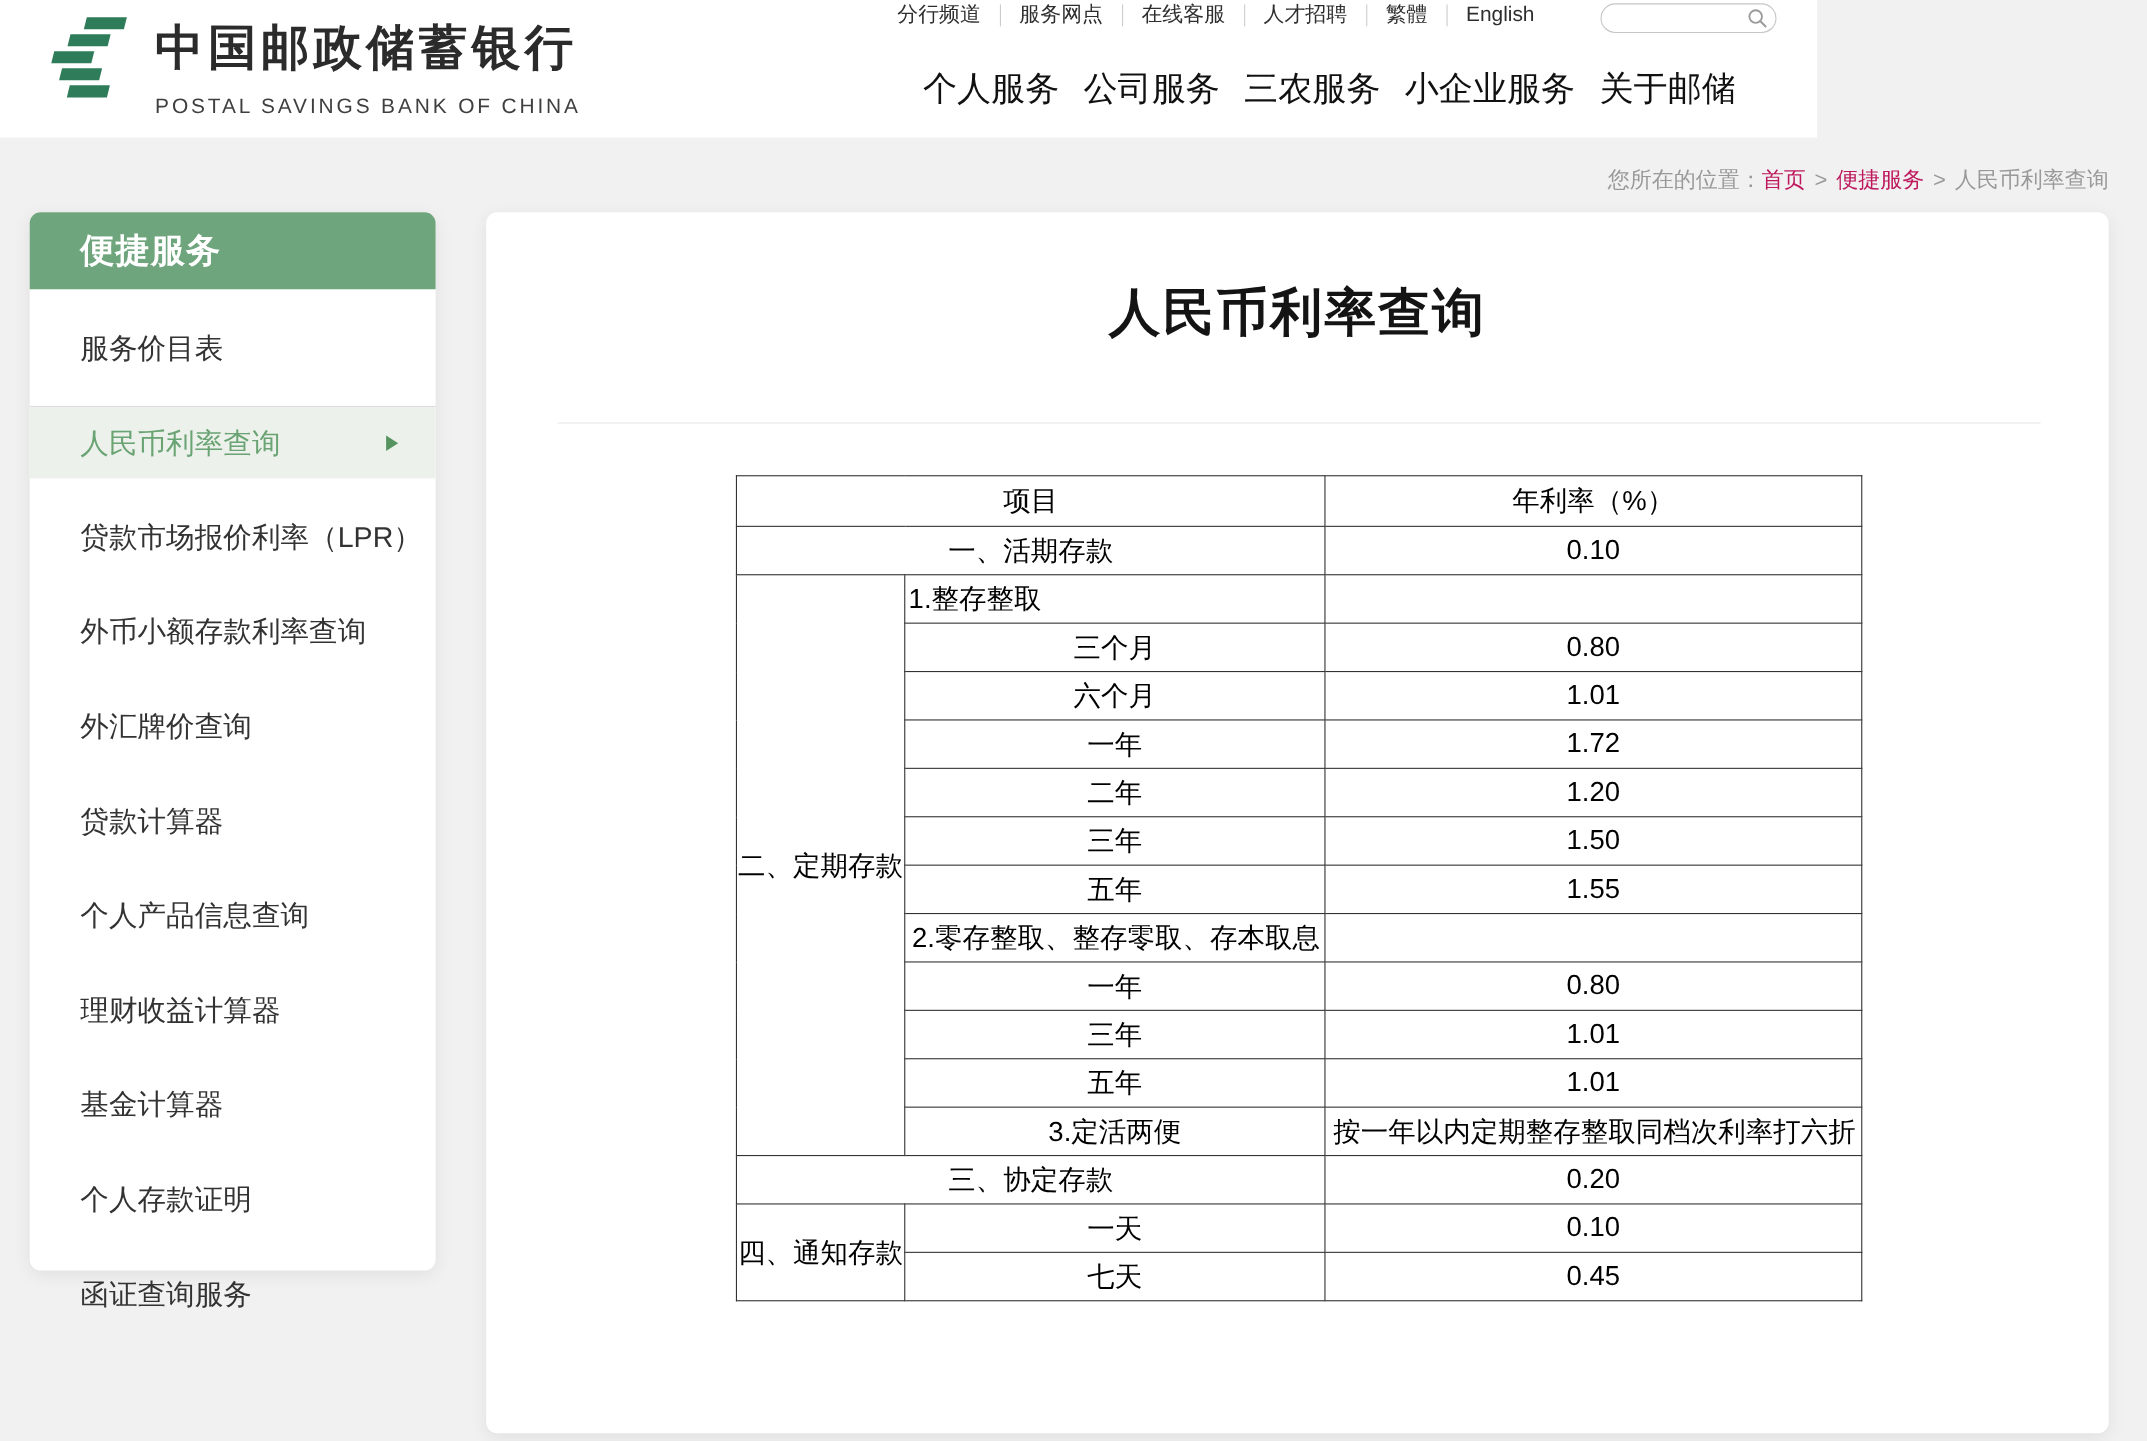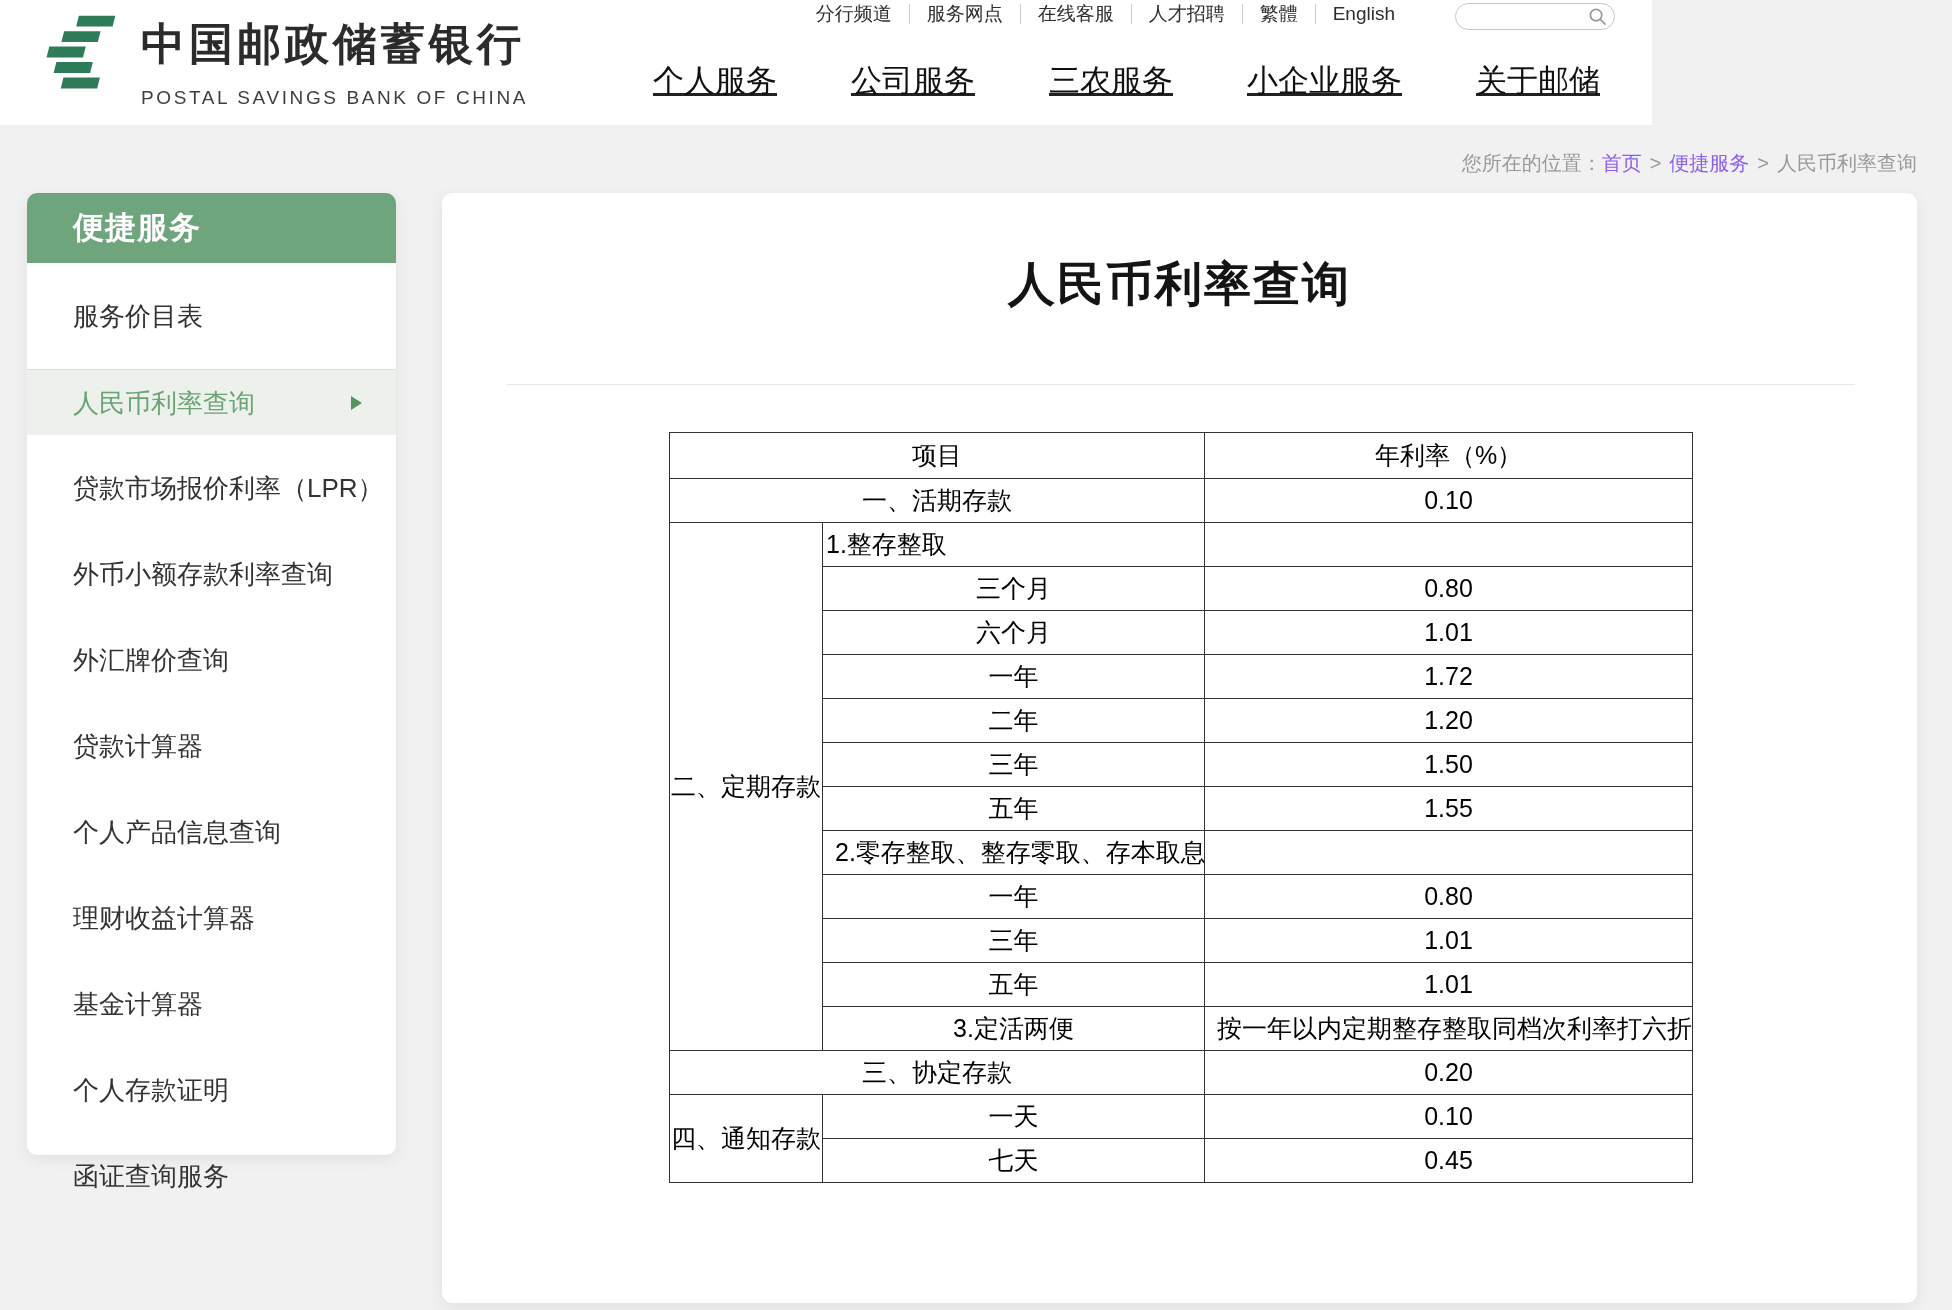--- a/index.html
+++ b/index.html
@@ -19,25 +19,25 @@
   .utility-nav { position:absolute; top:4px; right:240px; display:flex; align-items:center; list-style:none; }
   .utility-nav li { font-size:19px; color:#2e2e2e; padding:0 17px; line-height:20px; cursor:pointer; white-space:nowrap; }
   .utility-nav li + li { border-left:1px solid #cccccc; }
   .search-box { position:absolute; top:3px; right:37px; width:160px; height:27px; }
   .search-box input {
     width:100%; height:100%; border:1px solid #c6c6c6; border-radius:14px;
     padding:0 32px 0 12px; font-size:15px; outline:none; background:#fff;
     font-family:inherit;
   }
   .search-icon { position:absolute; right:8px; top:4px; cursor:pointer; }
-  .main-nav { position:absolute; top:60px; right:52px; display:flex; gap:74px; list-style:none;text-decoration:underline; }
+  .main-nav { position:absolute; top:60px; right:74px; display:flex; gap:22px; list-style:none; }
   .main-nav li { font-size:31px; font-weight:500; color:#111; cursor:pointer; white-space:nowrap; }
   
   .breadcrumb { position:absolute; top:150px; right:35px; font-size:20px; color:#999; white-space:nowrap; }
-  .breadcrumb a { color:#8b5cf6; text-decoration:none; cursor:pointer; }
+  .breadcrumb a { color:#be185d; text-decoration:none; cursor:pointer; }
   .breadcrumb .sep { margin:0 8px; }
   
   .sidebar {
     position:absolute; left:27px; top:193px; width:369px; height:962px;
     background:#fff; border-radius:10px; box-shadow:0 4px 16px rgba(0,0,0,.07);
   }
   .sidebar-title {
     height:70px; line-height:70px; background:#6fa57d; border-radius:10px 10px 0 0;
     color:#fff; font-size:31px; font-weight:700; padding-left:46px; letter-spacing:1px;
   }
@@ -65,21 +65,21 @@
   .rate-table {
     position:absolute; left:227px; top:239px; width:1023px;
     border-collapse:collapse; table-layout:fixed; font-size:25px; color:#000;
     border:1px solid #333;
   }
   .rate-table td {
     border:1px solid #333; height:44px; padding:0; text-align:center;
     vertical-align:middle; white-space:nowrap; overflow:hidden;
   }
   .rate-table tr.hrow td { height:46px; }
-  .rate-table td.al { text-align:left; padding-left:12px; }
+  .rate-table td.al { text-align:center; padding-left:2px; }
   .rate-table td.pad { text-align:left; padding-left:3px; }
   .rate-table td.cat { text-align:left; padding-left:1px; }
 </style>
 </head>
 <body>
 
 <header class="site-header">
   <div class="logo">
     <svg class="logo-mark" width="82" height="82" viewBox="0 0 90 82">
       <g fill="#2e7c59" transform="translate(16,0) skewX(-14)">

